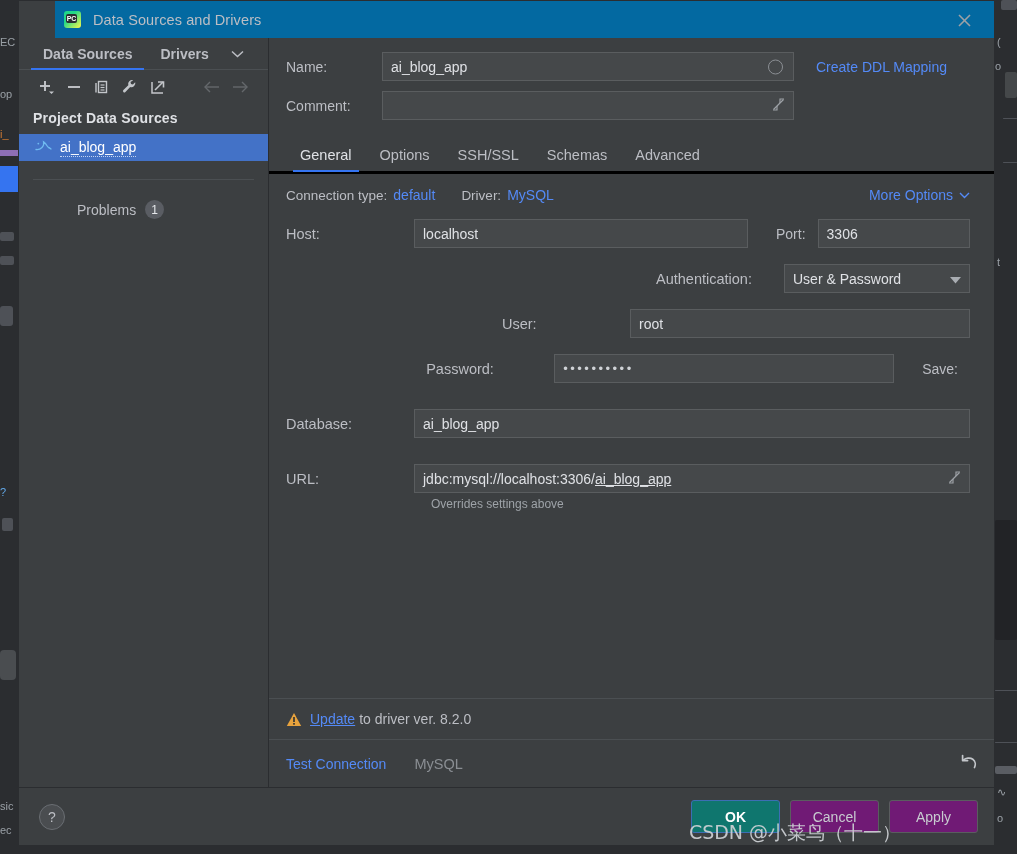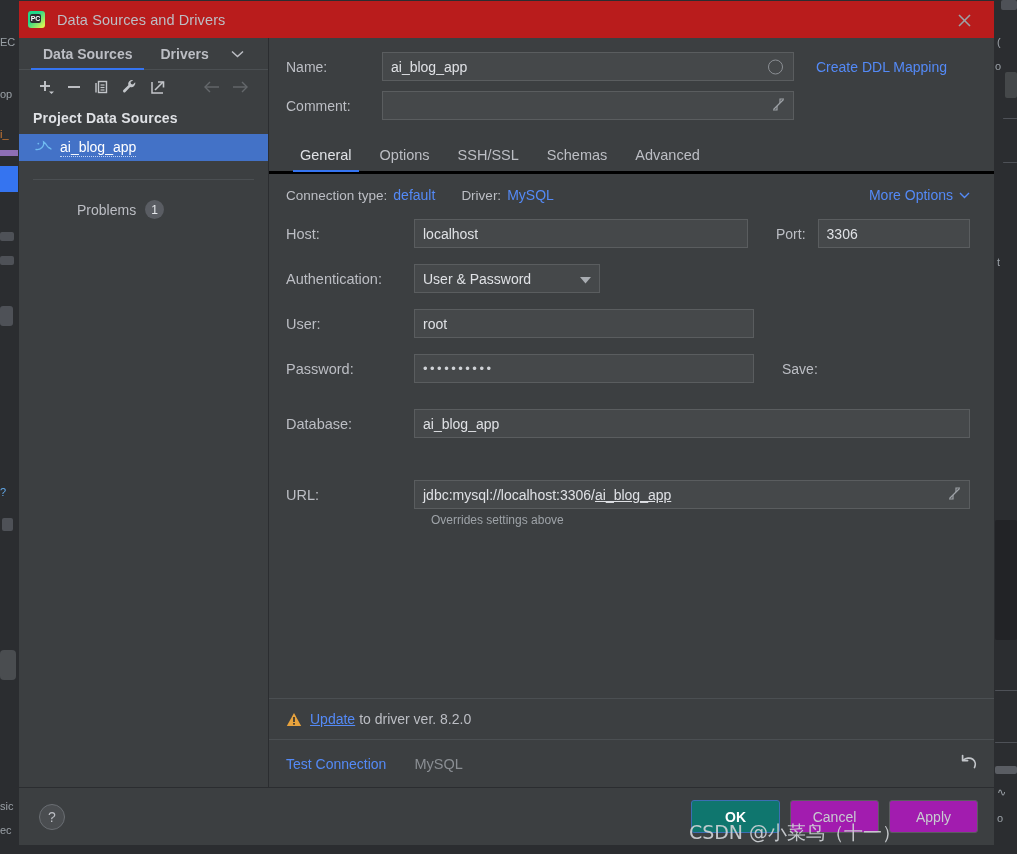--- a/index.html
+++ b/index.html
@@ -21,22 +21,22 @@
   .bg-blue { position:absolute; background:#3574f0; }
   .bg-purple { position:absolute; background:#8e6fb5; }
 
   
   .dialog {
     position: absolute; left: 18px; top: 0; width: 977px; height: 846px;
     background: #3c3f41; border: 1px solid #2b2d30;
     display: flex; flex-direction: column;
   }
   .titlebar {
-    height: 37px; background: #b91c1c; display: flex; align-items: center;
-    padding: 0 0 0 9px; flex: 0 0 37px; position: relative;
+    height: 37px; background: #0369a1; display: flex; align-items: center;
+    padding: 0 0 0 9px; flex: 0 0 37px; position: relative; margin-left: 36px;
   }
   .pc-icon {
     width: 17px; height: 17px; border-radius: 3px; flex: 0 0 17px;
     background: linear-gradient(135deg,#21d789 0%, #21d789 35%, #fcf84a 100%);
     position: relative; display:flex; align-items:center; justify-content:center;
   }
   .pc-icon::after {
     content:"PC"; font-size: 7px; font-weight: bold; color: #2b2d30;
     background:#2b2d30; color:#ffffff; border-radius:2px;
     padding: 1px 1px; line-height: 7px; font-family:"Liberation Sans",sans-serif;
@@ -136,21 +136,21 @@
     background: #3574f0;
   }
 
   .conn-row {
     display:flex; align-items:center; padding: 13px 24px 0 17px; font-size: 13.5px;
     color: #bcbec4; gap: 6px;
   }
   .spacer { flex: 1; }
 
   .form { padding: 0 24px 0 17px; position: relative; flex: 1; }
-  .grid-row { display: flex; align-items: center; margin-top: 16px; }
+  .grid-row { display: flex; align-items: center; margin-top: 16px; justify-content: flex-end; }
   .lbl { width: 128px; flex: 0 0 128px; font-size: 14.5px; color: #bcbec4; }
   .combo {
     background: #45484a; border: 1px solid #5a5d5f; height: 29px; color: #dfe1e5;
     font-size: 14px; display: flex; align-items: center; padding: 0 8px;
     justify-content: space-between; cursor: pointer;
   }
   .combo .caret { margin-left: 14px; }
   .pwd-dots { letter-spacing: 2.5px; font-size: 13px; color: #cfd2d6; }
   .hint { font-size: 12px; color: #9ea3a8; padding-left: 145px; margin-top: 4px; }
   .url-underline { text-decoration: underline; text-decoration-style: solid; }
@@ -171,21 +171,21 @@
     display: flex; align-items: center; padding: 0 16px 0 20px; gap: 10px;
   }
   .help-btn {
     width: 26px; height: 26px; border-radius: 50%; border: 1px solid #6a6e73;
     background: #4a4d50; color: #bcbec4; font-size: 14px;
     display:flex; align-items:center; justify-content:center; cursor:pointer;
   }
   .btn {
     min-width: 89px; height: 33px; border-radius: 3px; font-size: 14px;
     display:flex; align-items:center; justify-content:center; cursor:pointer;
-    border: 1px solid #5a5d5f; background: #a21caf; color: #c8cbd0;
+    border: 1px solid #5a5d5f; background: #701a75; color: #c8cbd0;
   }
   .btn.primary { background: #0f766e; border-color: #3c6eb4; color:#ffffff; font-weight:700; }
 
   .watermark {
     position: absolute; left: 795px; top: 820px; font-size: 19px; color: #cfd2d6;
     white-space: nowrap; opacity: .92; pointer-events: none;
     font-family: "DejaVu Sans", sans-serif; transform: translateX(-50%);
   }
 </style>
 </head>
@@ -429,21 +429,21 @@
             <span class="flabel" style="margin-left:28px;margin-right:12px">Save:</span>
           </div>
 
           <div class="grid-row" style="margin-top:26px">
             <span class="lbl">Database:</span>
             <div class="input" style="width:576px">
               <span>ai_blog_app</span>
             </div>
           </div>
 
-          <div class="grid-row" style="margin-top:42px">
+          <div class="grid-row" style="margin-top:26px">
             <span class="lbl">URL:</span>
             <div class="input" style="width:576px">
               <span>jdbc:mysql://localhost:3306/</span>
                 <span class="url-underline">ai_blog_app</span>
               <span class="expand-ico">
                 <svg width="13" height="13" viewBox="0 0 13 13">
                   <polyline points="1,12 5,12 5,8" fill="none" stroke="#9da1a6" stroke-width="1.2"></polyline>
                   <polyline points="12,1 8,1 8,5" fill="none" stroke="#9da1a6" stroke-width="1.2"></polyline>
                   <line x1="1.5" y1="11.5" x2="11.5" y2="1.5" stroke="#9da1a6" stroke-width="1.2"></line>
                 </svg>

